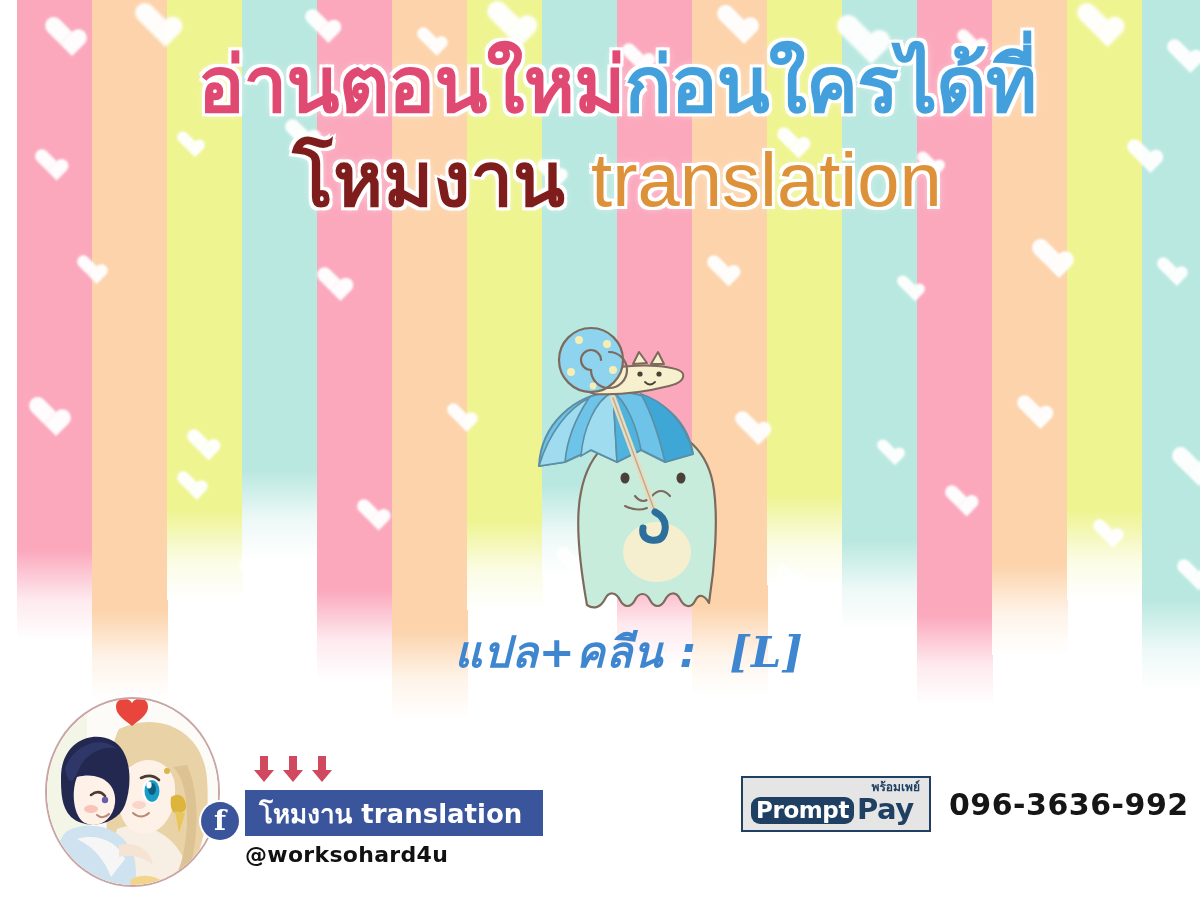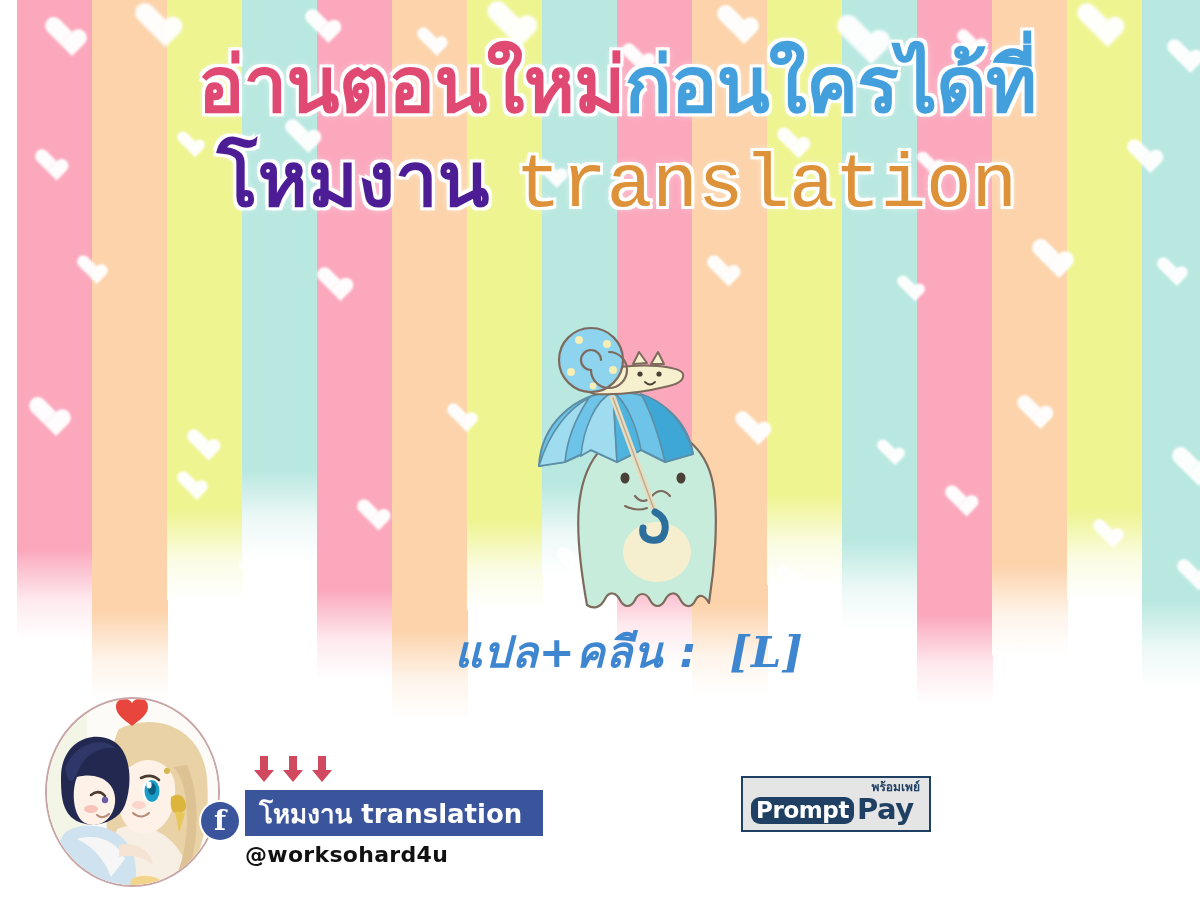--- a/index.html
+++ b/index.html
@@ -60,29 +60,29 @@
       0 0 9px rgba(255,255,255,.95);
   }
   .tblue{
     color:#44a0dd;
     text-shadow:
       2px 0 0 #fff,-2px 0 0 #fff,0 2px 0 #fff,0 -2px 0 #fff,
       3px 3px 0 #fff,-3px 3px 0 #fff,3px -3px 0 #fff,-3px -3px 0 #fff,
       0 0 9px rgba(255,255,255,.95);
   }
   .tgreen{
-    color:#4c1d95;
+    color:#7f1d1d;
     text-shadow:
       2px 0 0 #fff,-2px 0 0 #fff,0 2px 0 #fff,0 -2px 0 #fff,
       3px 3px 0 #fff,-3px 3px 0 #fff,3px -3px 0 #fff,-3px -3px 0 #fff,
       0 0 9px rgba(255,255,255,.95);
   }
   .torange{
     color:#dd9138;
-    font-family:Liberation Mono, monospace;
+    font-family:Liberation Sans, sans-serif;
     font-weight:400;
     text-shadow:
       2px 0 0 #fff,-2px 0 0 #fff,0 2px 0 #fff,0 -2px 0 #fff,
       3px 3px 0 #fff,-3px 3px 0 #fff,3px -3px 0 #fff,-3px -3px 0 #fff,
       0 0 9px rgba(255,255,255,.95);
   }
 
   
   .mascot{ position:absolute; left:492px; top:320px; width:250px; height:290px; }
 
@@ -398,15 +398,16 @@
   </div>
 
   <div class="pp-wrap">
     <div class="pp-box">
       <span class="pp-thai">พร้อมเพย์</span>
       <span class="pp-logo">
         <span class="pp-prompt">Prompt</span>
         <span class="pp-pay">Pay</span>
       </span>
     </div>
+    <div class="pp-phone">096-3636-992</div>
   </div>
 
 </div>
 
 </body></html>

